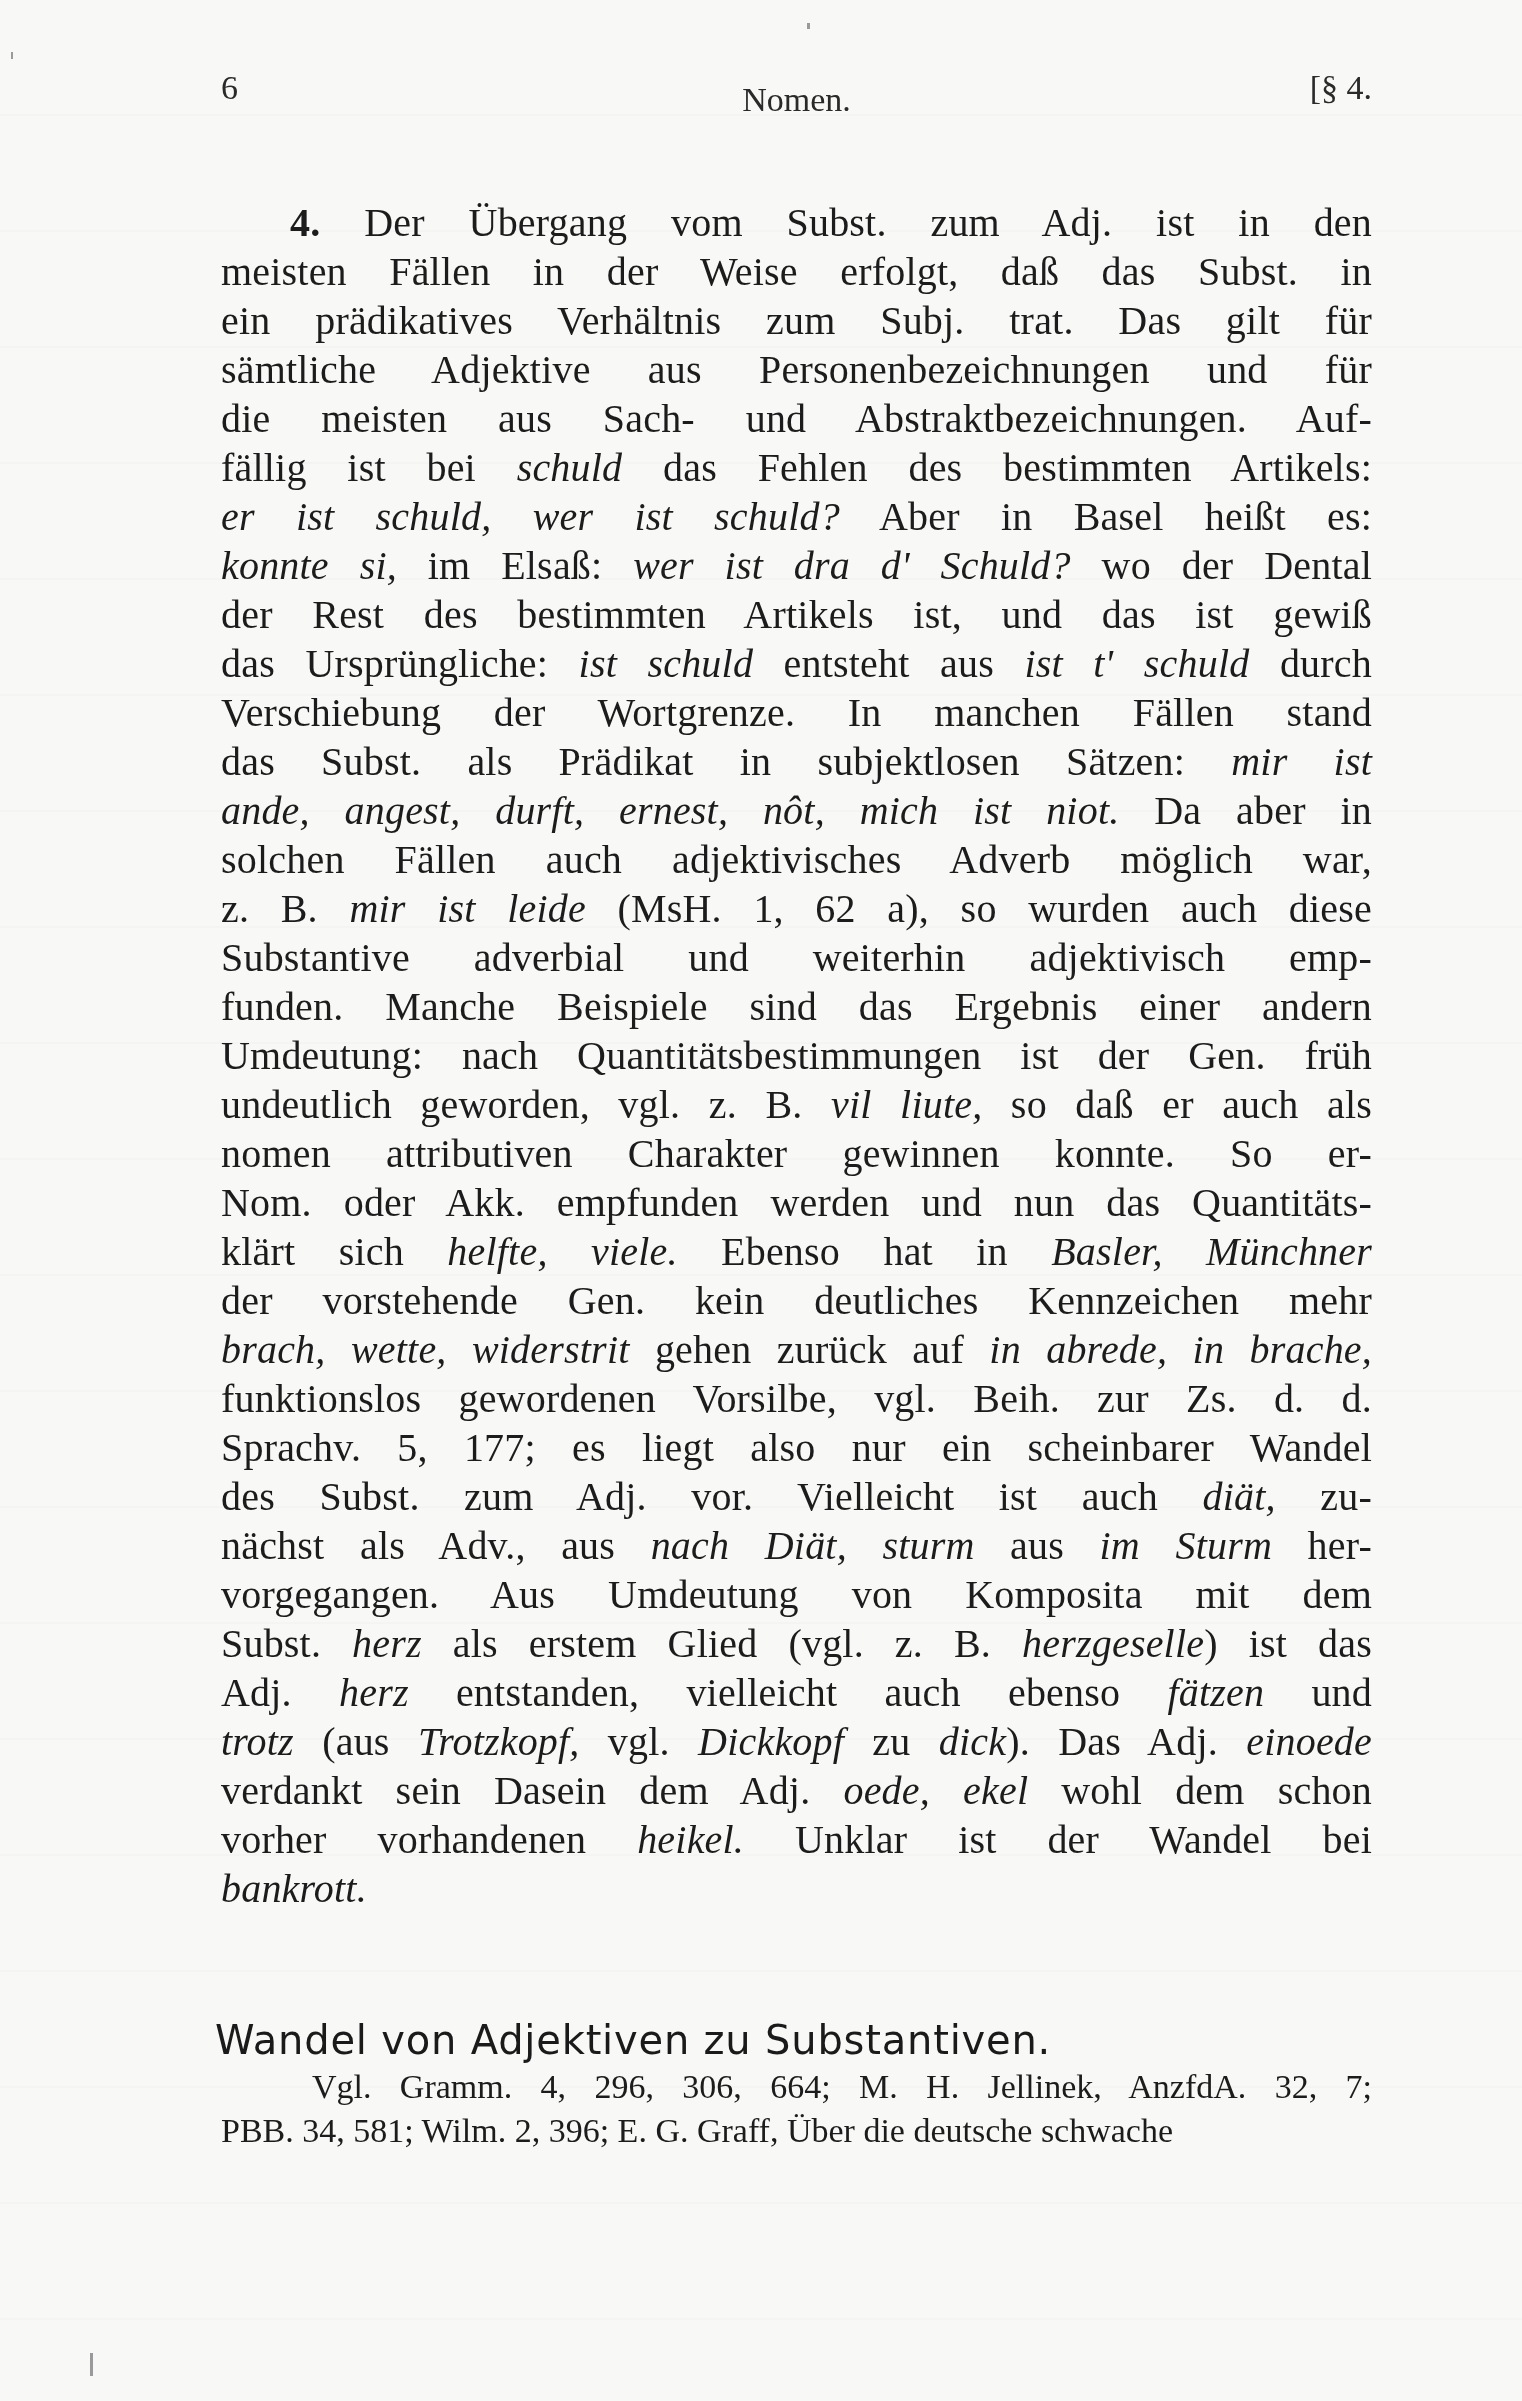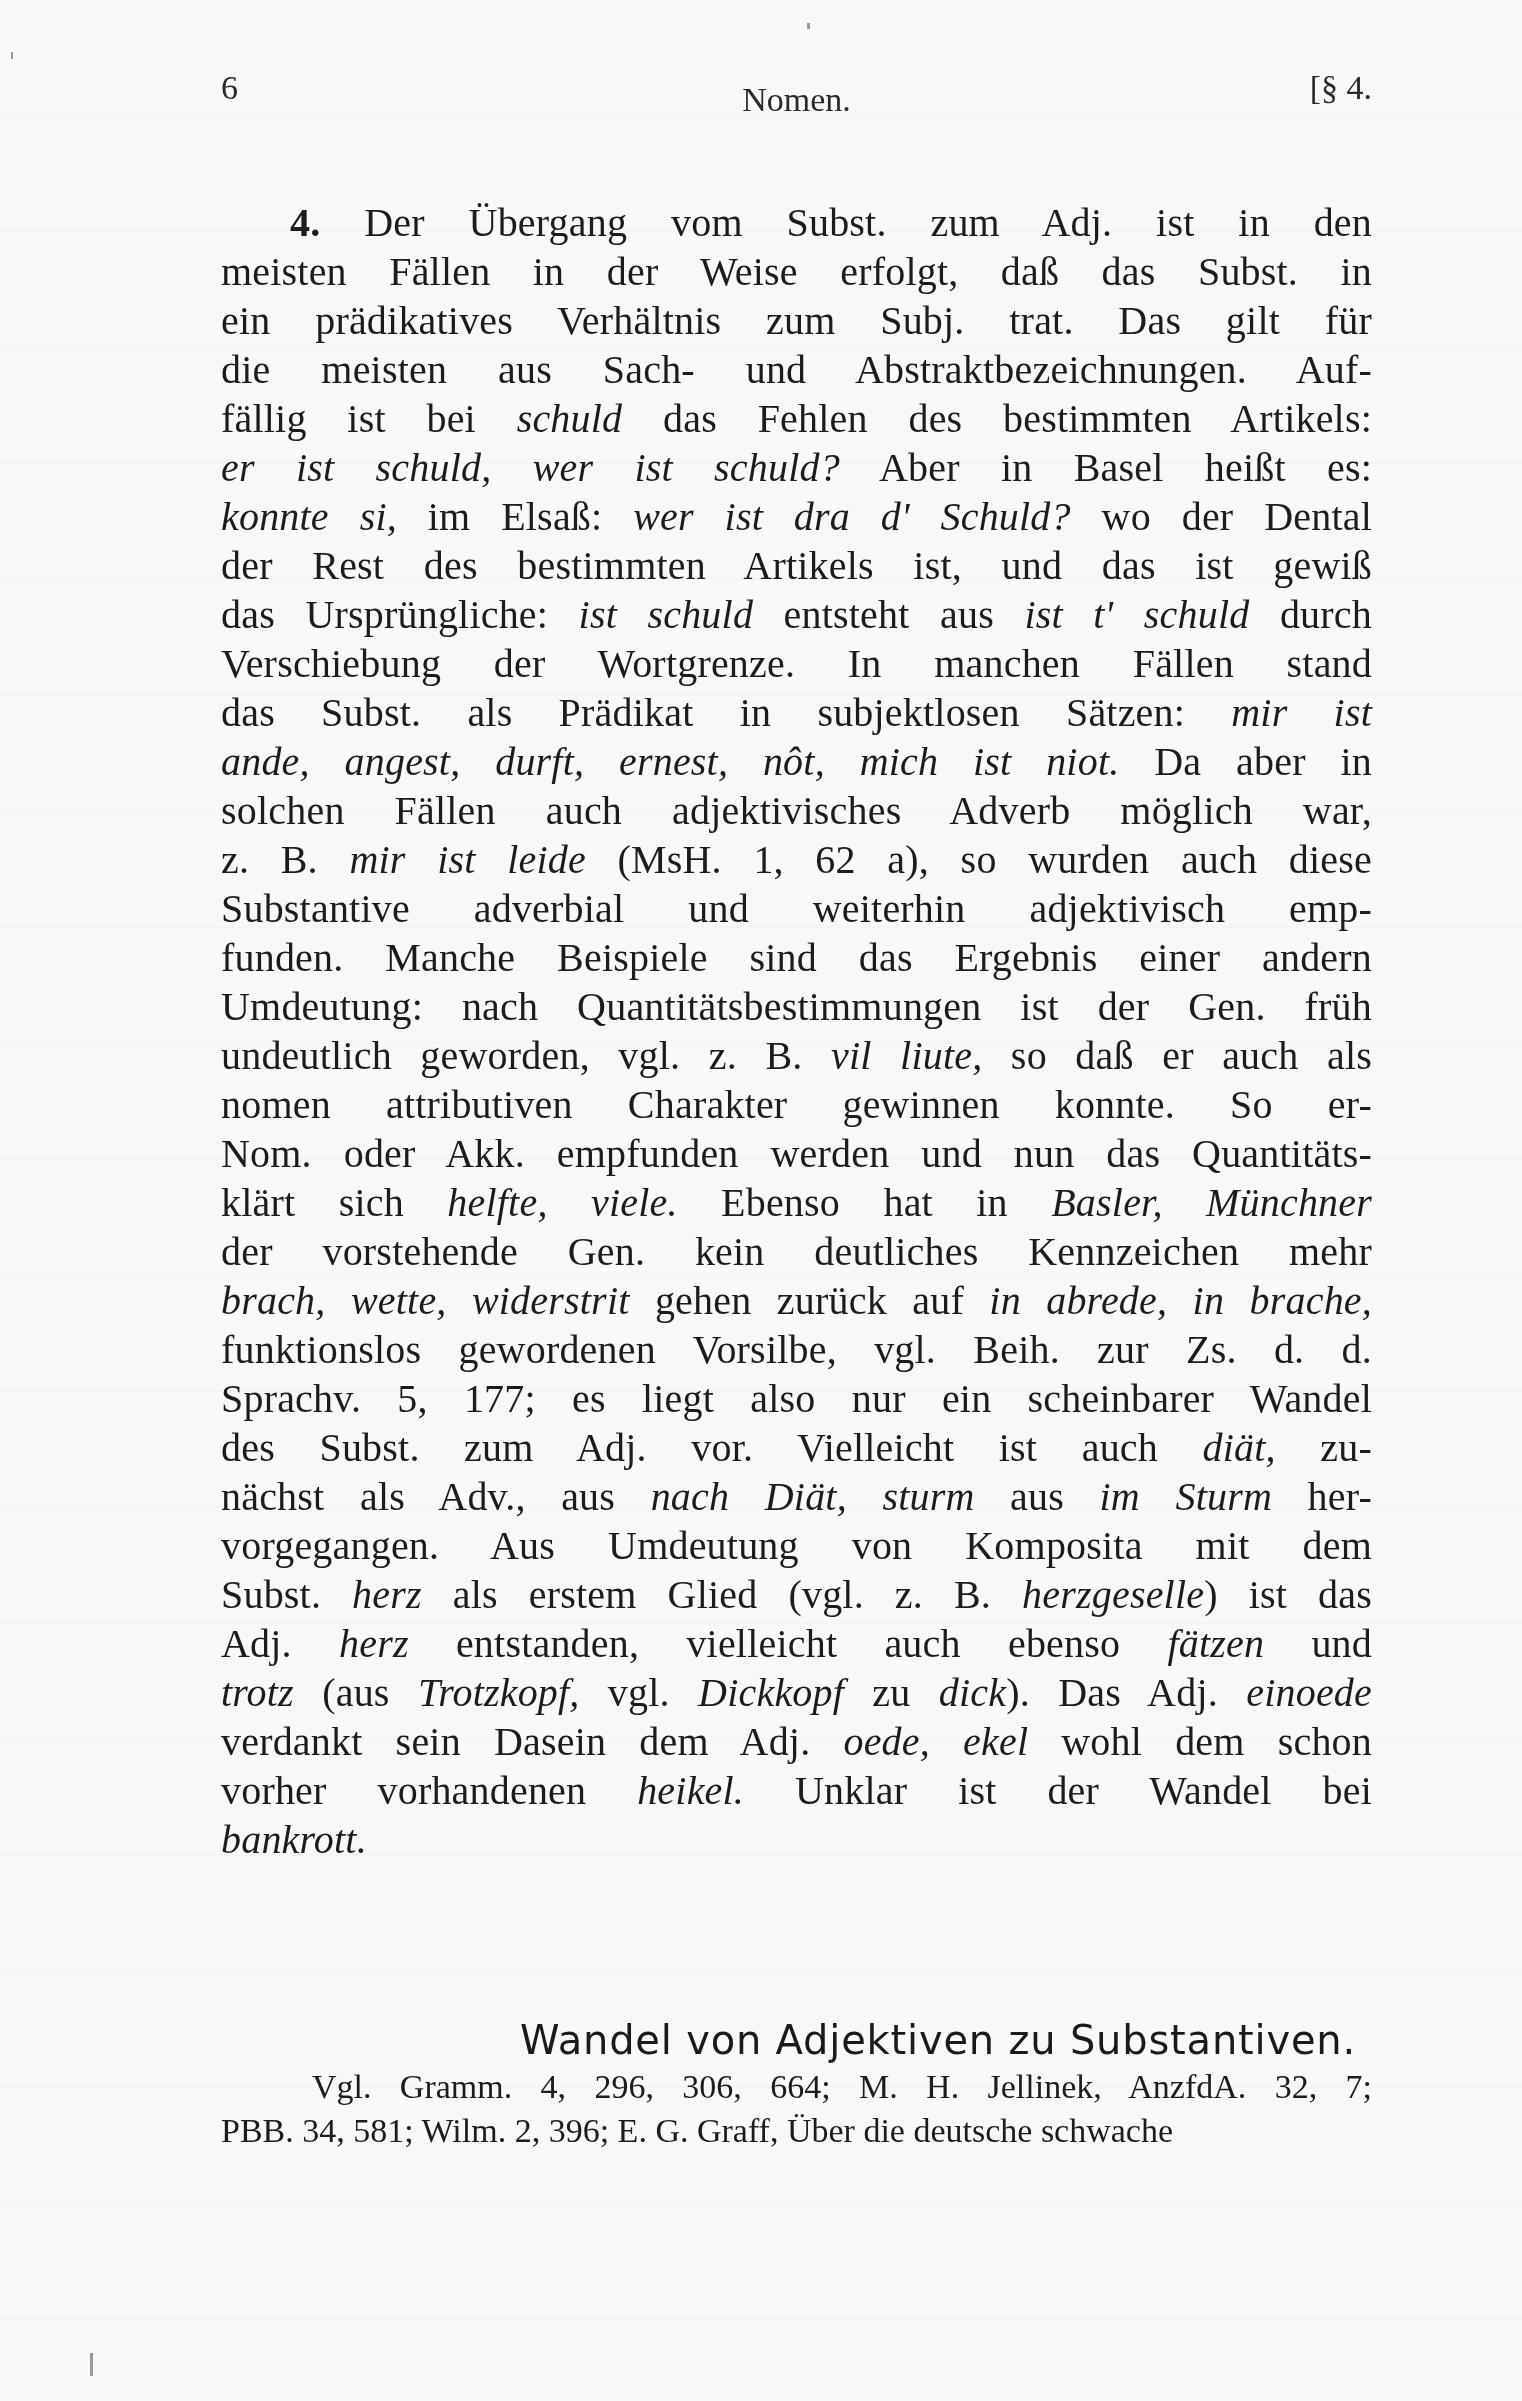--- a/index.html
+++ b/index.html
@@ -35,22 +35,22 @@
   .line {
     display: block; height: 49px; white-space: nowrap;
     text-align-last: justify; text-align: justify;
   }
   .line.last { text-align-last: left; }
   .line.indent { padding-left: 69px; }
   .b { font-weight: bold; }
   .i { font-style: italic; }
 
   .heading {
-    position: absolute; left: 205px; width: 1151px; top: 2016px;
-    text-align: right;
+    position: absolute; left: 215px; width: 1151px; top: 2016px;
+    text-align: left;
     font-family: "DejaVu Sans", sans-serif;
     font-size: 40px; line-height: 49px; letter-spacing: 0.8px;
     color: #1a1a1a;
   }
   .refs {
     position: absolute; left: 221px; width: 1151px; top: 2065px;
     font-family: "Liberation Serif", serif;
     font-size: 34px; line-height: 44px;
   }
   .refs .line { height: 44px; }
@@ -65,20 +65,21 @@
   <div class="running-head">
     <span class="page-num">6</span>
     <span class="section-title">Nomen.</span>
     <span class="section-ref">[§ 4.</span>
   </div>
 
   <div class="body-text" id="body-text">
       <span class="line indent"><span class="b">4.</span><span> Der Übergang vom Subst. zum Adj. ist in den</span></span>
       <span class="line"><span>meisten Fällen in der Weise erfolgt, daß das Subst. in</span></span>
       <span class="line"><span>ein prädikatives Verhältnis zum Subj. trat.  Das gilt für</span></span>
+      <span class="line"><span>sämtliche Adjektive aus Personenbezeichnungen und für</span></span>
       <span class="line"><span>die meisten aus Sach- und Abstraktbezeichnungen.  Auf-</span></span>
       <span class="line"><span>fällig ist bei </span><span class="i">schuld</span><span> das Fehlen des bestimmten Artikels:</span></span>
       <span class="line"><span class="i">er ist schuld, wer ist schuld?</span><span>  Aber in Basel heißt es:</span></span>
       <span class="line"><span class="i">konnte si,</span><span> im Elsaß: </span><span class="i">wer ist dra d' Schuld?</span><span> wo der Dental</span></span>
       <span class="line"><span>der Rest des bestimmten Artikels ist, und das ist gewiß</span></span>
       <span class="line"><span>das Ursprüngliche: </span><span class="i">ist schuld</span><span> entsteht aus </span><span class="i">ist t' schuld</span><span> durch</span></span>
       <span class="line"><span>Verschiebung der Wortgrenze.  In manchen Fällen stand</span></span>
       <span class="line"><span>das Subst. als Prädikat in subjektlosen Sätzen: </span><span class="i">mir ist</span></span>
       <span class="line"><span class="i">ande, angest, durft, ernest, nôt, mich ist niot.</span><span>  Da aber in</span></span>
       <span class="line"><span>solchen Fällen auch adjektivisches Adverb möglich war,</span></span>

